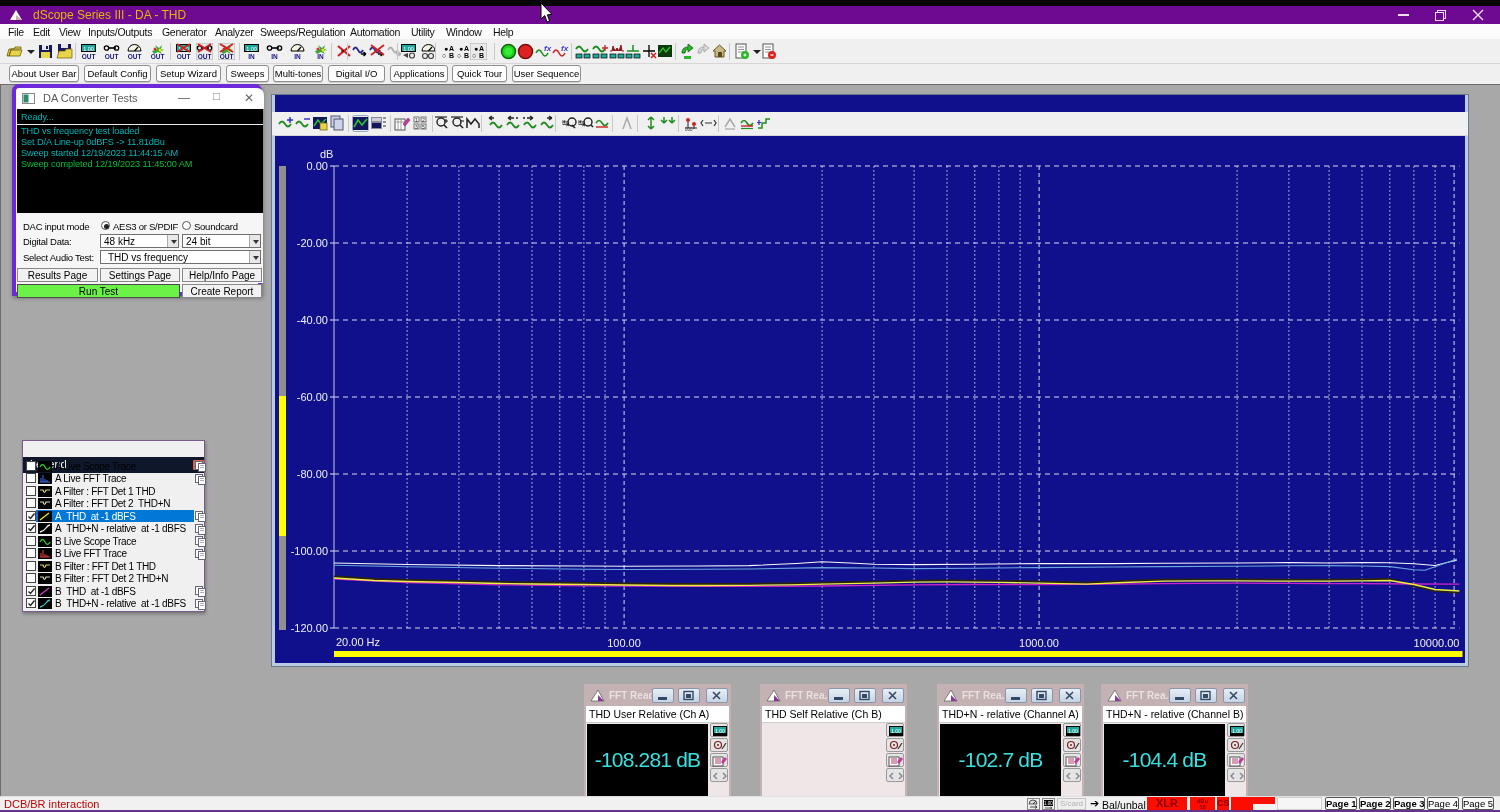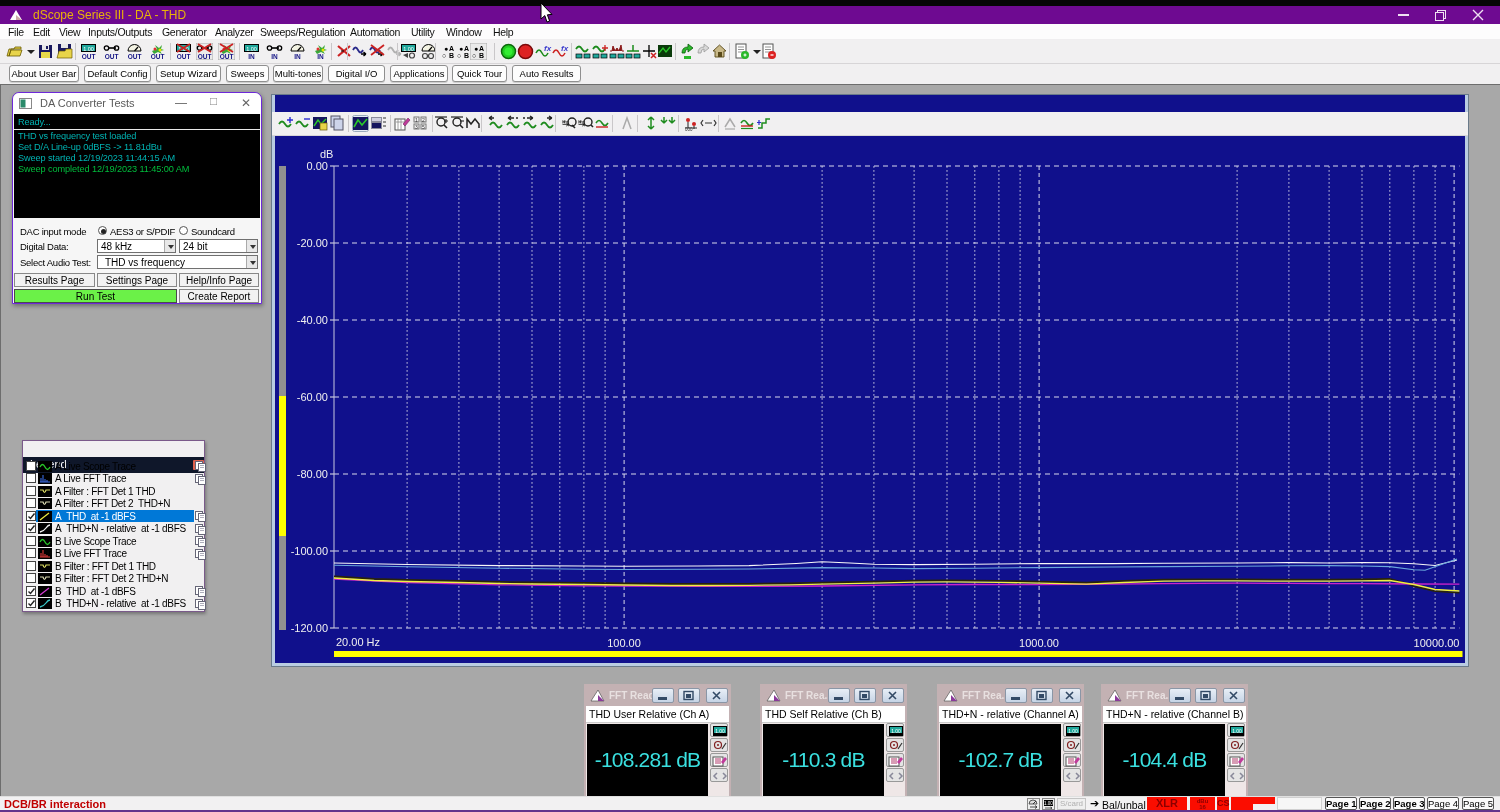--- a/index.html
+++ b/index.html
@@ -17,21 +17,21 @@
 #bottomline{left:0;top:810px;width:1500px;height:2px;background:#63348c}
 .sep{position:absolute;top:3px;width:1px;height:17px;background:#c9c7c9}
 .icon{position:absolute;top:3px;width:17px;height:17px}
 svg{display:block}
 
 #tracewin{left:272px;top:95px;width:1196px;height:571px;background:#10108c;border:3px solid #b9cce2;border-top:none;box-shadow:0 0 0 1px #6a7a8a}
 #twtitle{left:-3px;top:0;width:1196px;height:17px;background:linear-gradient(#eef3fa,#d4e0f0);border-bottom:1px solid #b0c0d4;width:1196px}
 .twbtn{position:absolute;top:1px;width:24px;height:15px;border:1px solid #8a98a8;border-radius:2px;overflow:hidden}
 #twtool{left:-3px;top:17px;width:1196px;height:24px;background:#f1f0f1;border-bottom:1px solid #d7d5d7}
 
-#dawin{left:12px;top:92px;width:250px;height:212px;background:#f6f6f6;border:1px solid #6d28d9;border-radius:7px 7px 0 0;box-shadow:1px 2px 4px rgba(0,0,0,0.35)}
+#dawin{left:12px;top:84px;width:250px;height:212px;background:#f6f6f6;border:4px solid #6d28d9;border-radius:7px 7px 0 0;box-shadow:1px 2px 4px rgba(0,0,0,0.35)}
 #datitle{left:0;top:0;width:248px;height:21px;background:#fff;border-radius:7px 7px 0 0}
 #dacons{left:1px;top:21px;width:246px;height:104px;background:#000;font-size:9.2px;letter-spacing:-0.1px;font-family:"Liberation Sans",sans-serif}
 #dactl{left:1px;top:125px;width:246px;height:70px;background:#f6f6f6;font-size:10px}
 .lb{position:absolute;color:#000;font-size:9.5px;letter-spacing:-0.25px;white-space:nowrap}
 .radio{position:absolute;width:9px;height:9px;border:1px solid #555;border-radius:50%;background:#fff}
 .rsel::after{content:"";position:absolute;left:2px;top:2px;width:5px;height:5px;border-radius:50%;background:#222}
 .combo{position:absolute;height:14px;background:#fff;border:1px solid #707070}
 .combo span{position:absolute;left:3px;top:1px;font-size:10px;color:#000;white-space:nowrap}
 .combo i{position:absolute;right:0;top:0;width:11px;height:12px;background:#e8e8e8;border-left:1px solid #aaa}
 .combo i::after{content:"";position:absolute;left:2.5px;top:4.5px;border:3.5px solid transparent;border-top:4px solid #333}
@@ -314,21 +314,21 @@
 </div>
 <div class="abs" id="userbar">
   <div class="ub" style="left:9px;width:70px">About User Bar</div>
   <div class="ub" style="left:84px;width:67px">Default Config</div>
   <div class="ub" style="left:156px;width:65px">Setup Wizard</div>
   <div class="ub" style="left:226px;width:43px">Sweeps</div>
   <div class="ub" style="left:273px;width:50px">Multi-tones</div>
   <div class="ub" style="left:328px;width:57px">Digital I/O</div>
   <div class="ub" style="left:390px;width:58px">Applications</div>
   <div class="ub" style="left:452px;width:55px">Quick Tour</div>
-  <div class="ub" style="left:512px;width:69px">Auto Results</div>
+  <div class="ub" style="left:512px;width:69px">User Sequence</div>
 </div>
 <div class="abs" id="workspace"></div>
 <div class="abs" id="dawin">
   <div class="abs" id="datitle">
     <svg class="abs" style="left:6px;top:5px" width="13" height="11" viewBox="0 0 13 11">
         <rect x="0.5" y="0.5" width="12" height="10" fill="#fff" stroke="#888"></rect>
         <rect x="1.5" y="1.5" width="5" height="8" fill="#2a8a6a"></rect>
       </svg>
     <span style="position:absolute;left:27px;top:4px;font-size:11px;color:#5a5a5a">DA Converter Tests</span>
     <span style="position:absolute;left:162px;top:3px;font-size:12px;color:#666">—</span>
@@ -621,21 +621,20 @@
         </svg>
       </div>
     <div class="fbtn" style="right:1px">
         <svg width="20" height="14" viewBox="0 0 20 14">
           <path d="M6 3 L13 10 M13 3 L6 10" stroke="#334a66" stroke-width="1.6"></path>
         </svg>
       </div>
   </div>
   <div class="fftlab">THD Self Relative (Ch B)</div>
   <div class="fftbody">
-    <div class="fftdisp">-110.3 dB</div>
     <div class="fcol">
       <div class="fc">
           <svg width="16" height="12" viewBox="0 0 16 12">
             <rect x="1" y="1" width="14" height="10" fill="#000"></rect>
             <rect x="2" y="2" width="12" height="6" fill="#20a89c"></rect>
             <text x="8" y="7.5" font-size="5" fill="#fff" text-anchor="middle">1.00</text>
           </svg>
         </div>
       <div class="fc">
           <svg width="16" height="12" viewBox="0 0 16 12">
@@ -962,21 +961,21 @@
       <rect x="4" y="400" width="7" height="94" fill="#909090"></rect>
       <rect x="59" y="515" width="1128.5" height="6" fill="#ffff00"></rect>
       <polyline points="59.0,440.4 99.2,442.9 132.1,443.9 183.9,444.9 224.1,445.9 257.0,446.4 308.9,446.9 349.1,447.4 396.4,447.9 433.8,447.9 474.0,447.7 514.2,447.2 547.1,446.6 598.9,445.6 639.1,444.6 672.0,444.2 723.9,444.7 764.1,445.6 811.4,446.6 848.8,444.9 889.0,443.6 929.2,443.2 962.1,443.2 1013.9,443.6 1054.1,443.6 1087.0,443.2 1114.8,442.9 1130.0,447.0 1138.9,450.3 1160.1,455.3 1184.4,456.8" fill="none" stroke="#2a2408" stroke-width="1.6"></polyline>
       <polyline points="59.0,443.0 132.1,446.5 224.1,448.8 308.9,449.8 349.1,450.0 422.2,450.3 474.0,450.4 547.1,450.0 639.1,448.8 699.8,448.5 764.1,448.6 837.2,448.2 889.0,447.6 962.1,447.2 1013.9,447.4 1054.1,447.6 1087.0,447.6 1138.9,448.0 1184.4,448.2" fill="none" stroke="#cc22cc" stroke-width="1.3"></polyline>
       <polyline points="59.0,442.0 99.2,444.5 132.1,445.5 183.9,446.5 224.1,447.5 257.0,448.0 308.9,448.5 349.1,449.0 396.4,449.5 433.8,449.5 474.0,449.3 514.2,448.8 547.1,448.2 598.9,447.2 639.1,446.2 672.0,445.8 723.9,446.3 764.1,447.2 811.4,448.2 848.8,446.5 889.0,445.2 929.2,444.8 962.1,444.8 1013.9,445.2 1054.1,445.2 1087.0,444.8 1114.8,444.5 1138.9,448.5 1160.1,453.5 1184.4,455.0" fill="none" stroke="#f0f040" stroke-width="1.3"></polyline>
       <polyline points="59.0,427.0 132.1,428.5 224.1,429.6 308.9,430.0 349.1,430.2 422.2,430.0 474.0,429.6 521.3,427.5 547.1,425.8 574.9,427.0 598.9,428.2 639.1,428.6 699.8,428.2 764.1,427.6 837.2,427.6 889.0,427.2 962.1,427.0 1013.9,426.6 1054.1,427.0 1087.0,426.6 1114.8,426.8 1138.9,427.8 1160.1,429.5 1182.0,424.0" fill="none" stroke="#f8f8f8" stroke-width="1.1"></polyline>
       <polyline points="59.0,429.2 132.1,430.8 224.1,432.2 308.9,433.2 349.1,433.5 422.2,433.3 474.0,433.0 547.1,431.6 598.9,432.0 639.1,432.6 699.8,432.2 764.1,431.6 837.2,431.0 889.0,430.6 962.1,430.2 1013.9,429.8 1054.1,429.6 1087.0,430.0 1114.8,430.6 1138.9,433.8 1150.0,434.3 1182.0,423.0" fill="none" stroke="#6aa8dc" stroke-width="1.1"></polyline>
     </svg>
 </div>
 <div class="abs" id="statusbar">
-  <span class="abs" style="left:4px;top:1px;font-size:11px;font-weight:bold;color:#c00000">DCB/BR interaction</span>
+  <span class="abs" style="left:4px;top:1px;font-size:11px;font-weight:normal;color:#c00000">DCB/BR interaction</span>
   <div class="abs" style="left:1027px;top:1px;width:13px;height:12px;border:1px solid #888;background:#eee">
       <svg width="11" height="10" viewBox="0 0 11 10">
         <path d="M1 5 A4 4 0 0 1 9 5 Z" fill="#ddd" stroke="#333" stroke-width="0.8"></path>
         <path d="M5 5 L8 2" stroke="#333"></path>
         <path d="M2 8 L9 8 M9 8 L7 6.5 M9 8 L7 9.5" stroke="#333" stroke-width="0.9"></path>
       </svg>
     </div>
   <div class="abs" style="left:1042px;top:1px;width:13px;height:12px;border:1px solid #888;background:#eee">
       <svg width="11" height="10" viewBox="0 0 11 10">
         <rect x="1" y="1" width="9" height="6" fill="#000"></rect>

